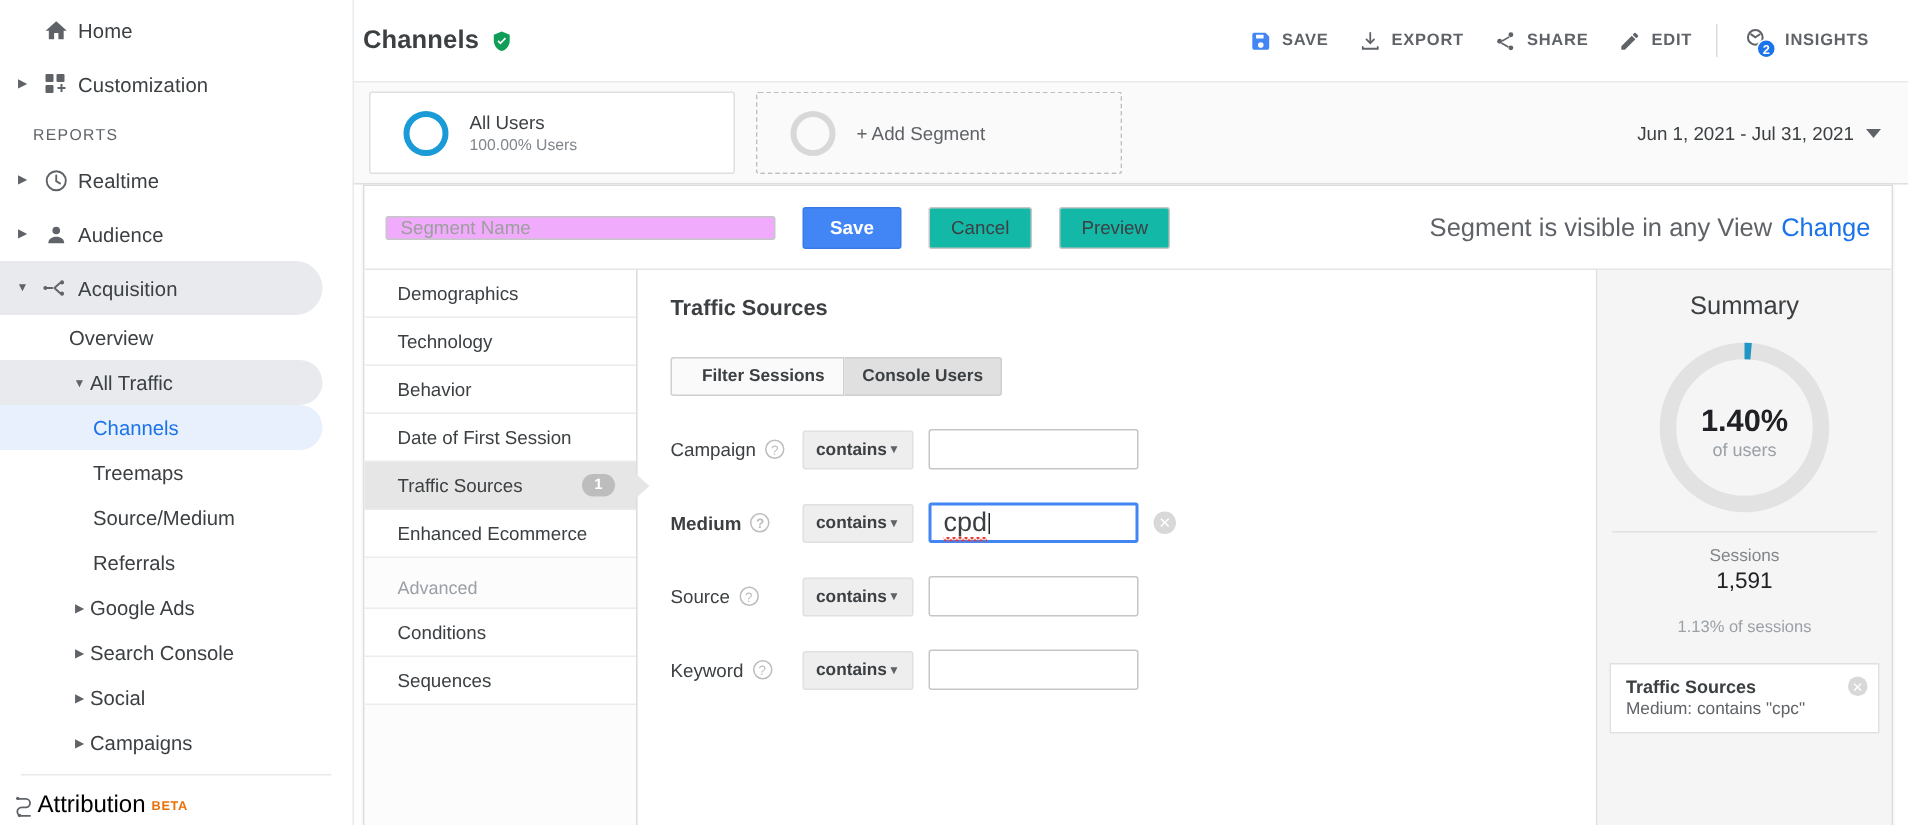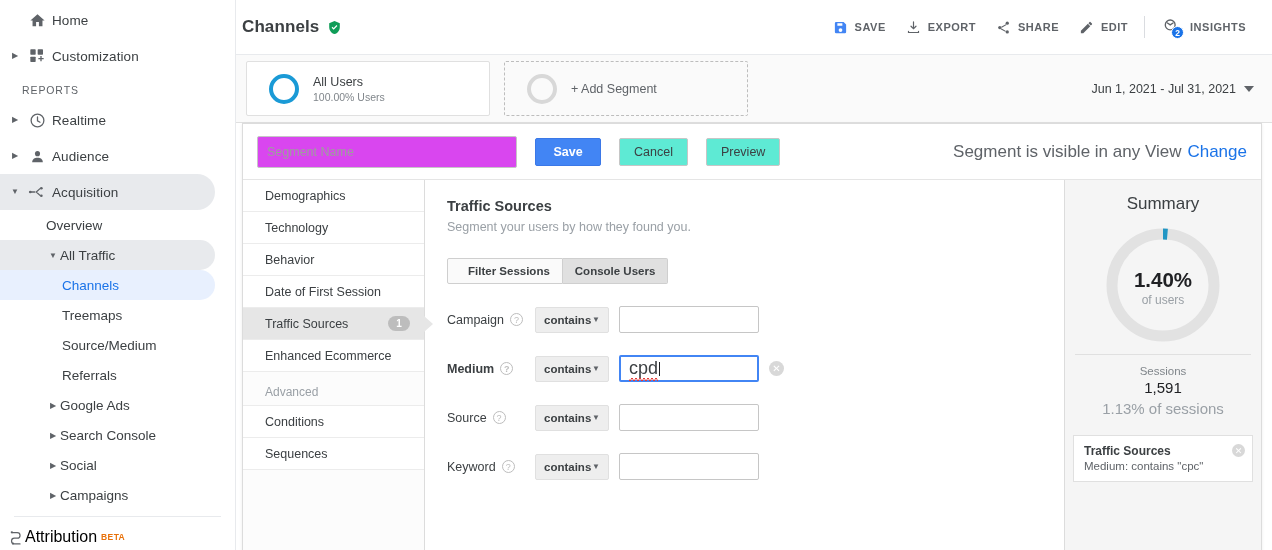--- a/index.html
+++ b/index.html
@@ -136,33 +136,33 @@
     background:#fff; border:1px solid #dcdcdc; border-bottom:none;
     box-shadow: 0 1px 3px rgba(0,0,0,.08);
     display:flex; flex-direction:column; overflow:hidden;
   }
   .builder-head {
     height: 56px; display:flex; align-items:center;
     padding: 0 14px 0 14px; border-bottom:1px solid #e5e5e5;
     background:#fff;
   }
   .seg-name-input {
-    width: 260px; height: 32px;
+    width: 260px; height: 16px;
     border:1px solid #c6c6c6; border-radius:2px;
     font-size:12.5px; color:#3c4043; padding: 0 9px;
     font-family:"Liberation Sans", sans-serif;
-    background:#d946ef; outline:none;
+    background:#f0abfc; outline:none;
   }
   .seg-name-input::placeholder { color:#9e9e9e; }
   .btn {
     height:28px; min-width:66px; padding:0 14px;
     border-radius:2px; font-size:12.5px;
     display:flex; align-items:center; justify-content:center;
     cursor:pointer; font-family:"Liberation Sans", sans-serif;
-    border:1px solid #c6c6c6; background:#5eead4; color:#3c4043;
+    border:1px solid #c6c6c6; background:#14b8a6; color:#3c4043;
     margin-left:18px;
   }
   .btn.primary { background:#4285f4; border-color:#3b78e7; color:#fff; font-weight:700; }
   .visible-note { margin-left:auto; font-size:17px; color:#5f6368; display:flex; align-items:center; gap:6px; }
   .visible-note .change-link { color:#1a73e8; cursor:pointer; }
 
   .builder-body { flex:1 1 auto; display:flex; min-height:0; }
 
   
   .cat-list {
@@ -272,21 +272,21 @@
     width: 196px; flex:0 0 196px;
     background:#f5f5f5; padding: 14px 0 0 0;
     display:flex; flex-direction:column;
   }
   .summary-title { text-align:center; font-size:17px; color:#3c4043; font-weight:400; }
   .donut-wrap { display:flex; justify-content:center; margin-top:10px; }
   .metric { text-align:center; padding: 10px 0 9px 0; }
   .metric + .metric { border-top:1px solid #e0e0e0; }
   .metric-label { font-size:11.5px; color:#80868b; }
   .metric-value { font-size:15px; color:#202124; margin-top:2px; }
-  .metric-sub { font-size:15px; color:#9aa0a6; margin-top:4px; }
+  .metric-sub { font-size:11px; color:#9aa0a6; margin-top:16px; }
   .summary-divider { height:1px; background:#e0e0e0; margin: 8px 10px 0 10px; }
   .sum-card {
     background:#fff; border:1px solid #e0e0e0;
     margin: 9px 8px 0 8px; padding: 8px 10px 9px 10px;
     position:relative;
   }
   .sum-card-title { font-size:12px; font-weight:700; color:#3c4043; }
   .sum-card-sub { font-size:11.5px; color:#5f6368; margin-top:2px; }
   .sum-card-x {
     position:absolute; right:7px; top:8px;
@@ -554,21 +554,20 @@
           <div class="cat">
             <span>Conditions</span>
           </div>
           <div class="cat">
             <span>Sequences</span>
           </div>
         </div>
 
         <div class="pane">
           <div class="pane-title">Traffic Sources</div>
-          <div class="pane-sub">Segment your users by how they found you.</div>
 
           <div class="toggle-group">
             <div class="toggle">Filter Sessions</div>
             <div class="toggle on">Console Users</div>
           </div>
 
           <div class="filter-row">
             <div class="filter-label">
               <span>Campaign</span>
               <span class="qmark">?</span>

